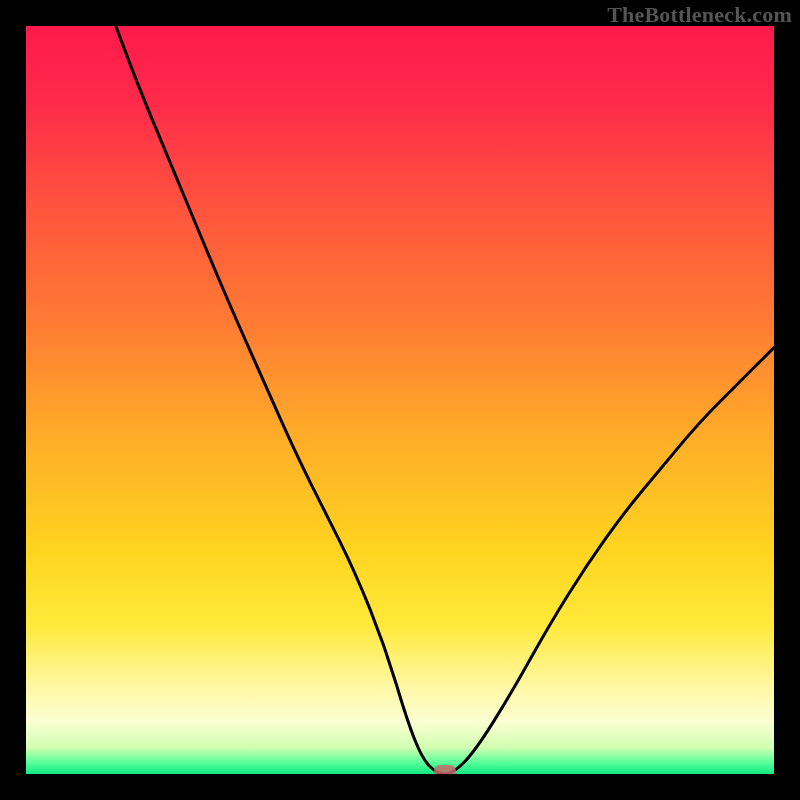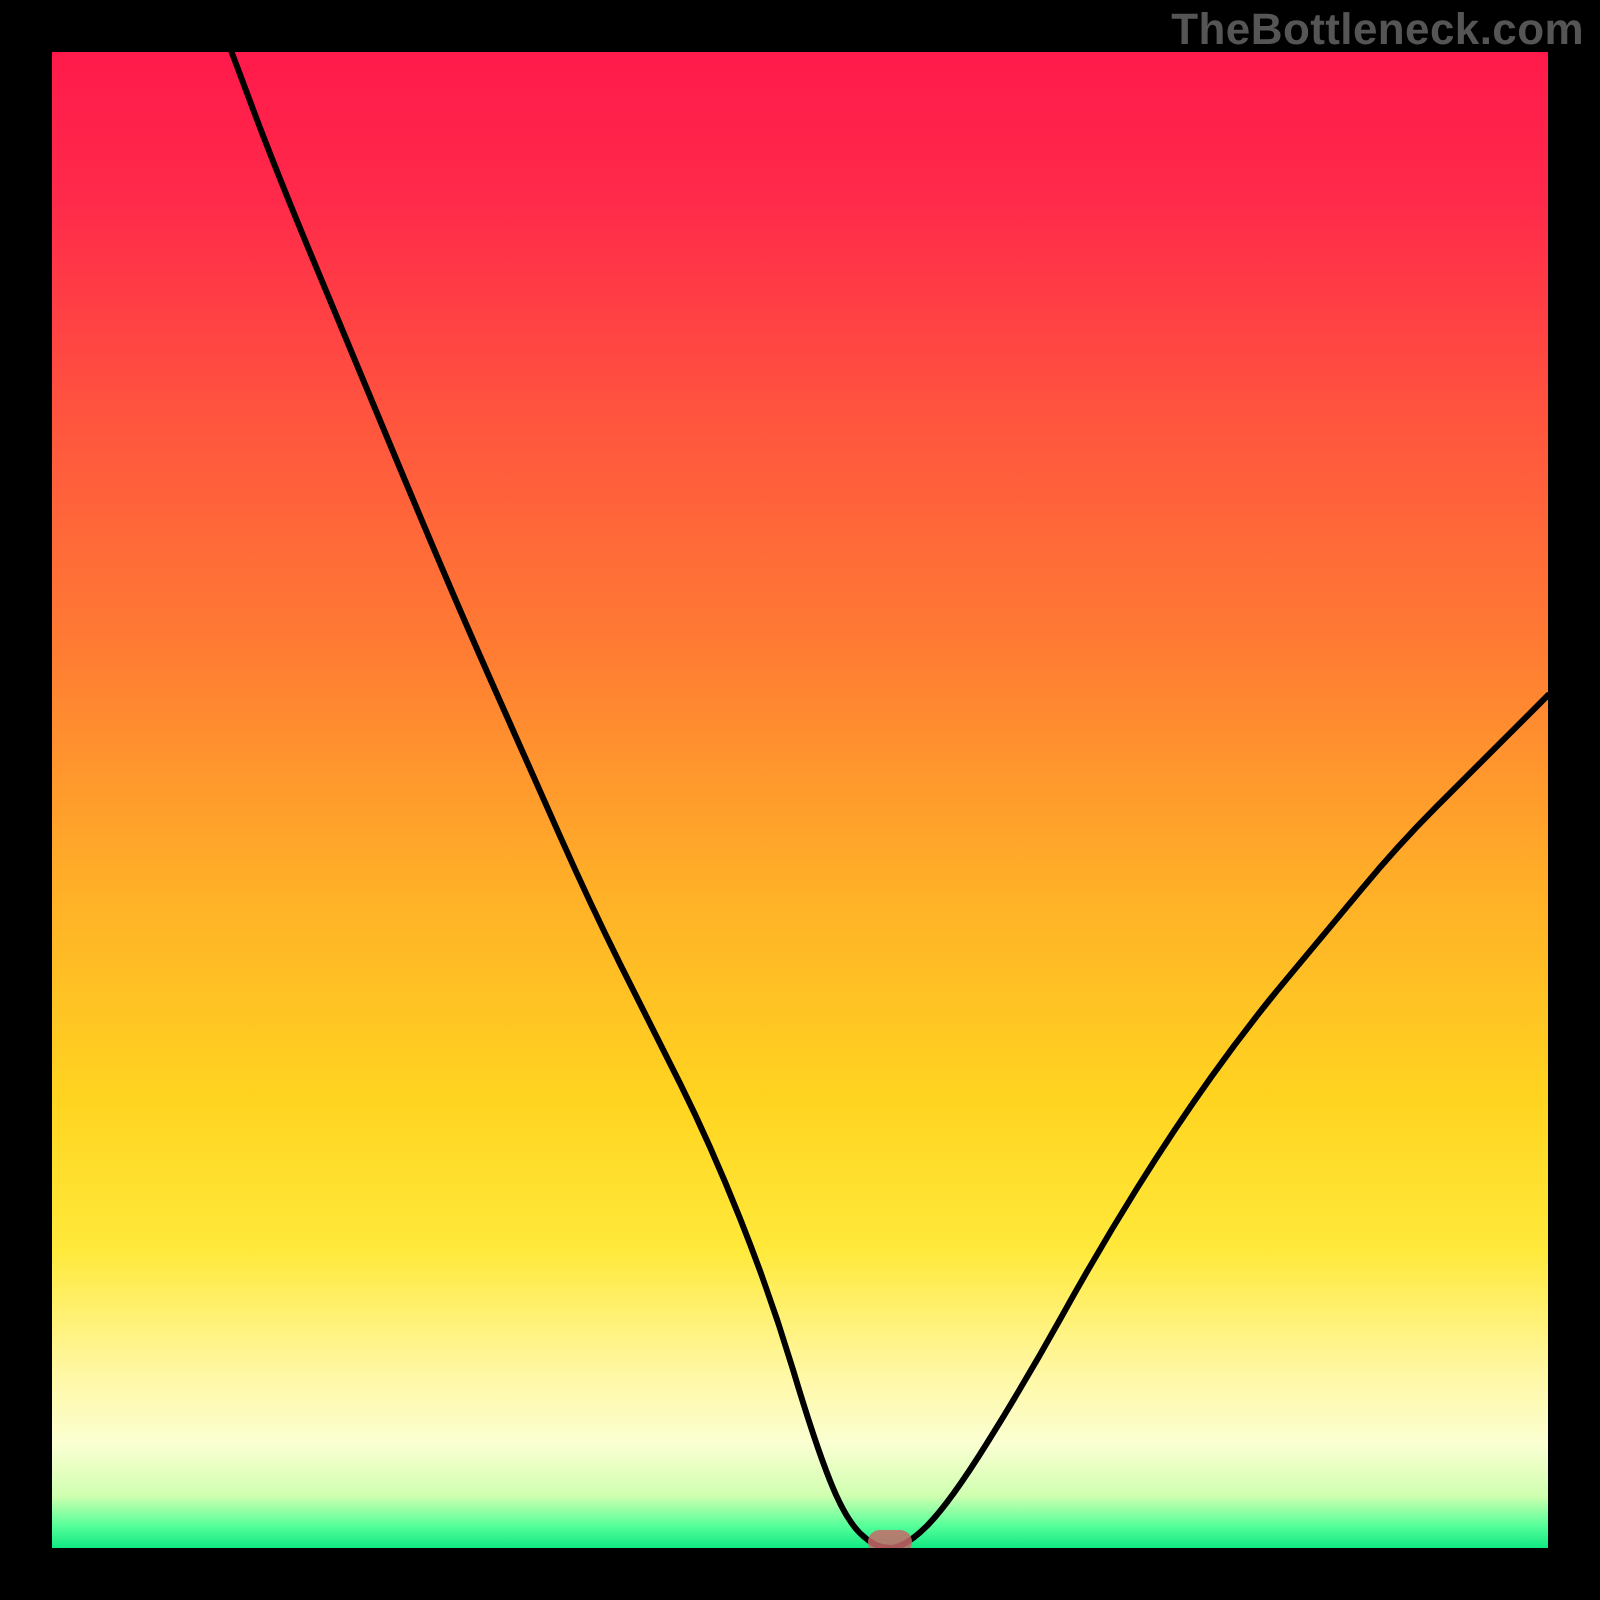--- a/index.html
+++ b/index.html
@@ -19,20 +19,21 @@
   }
   .watermark {
     position: absolute;
     top: 2px;
     right: 8px;
     color: #555;
     font-size: 22px;
     font-weight: 600;
     letter-spacing: 0.2px;
     user-select: none;
+    font-family: Liberation Serif, serif;
   }
   .plot {
     position: absolute;
     left: 26px;
     top: 26px;
     width: 748px;
     height: 748px;
     overflow: hidden;
   }
   .plot svg {

